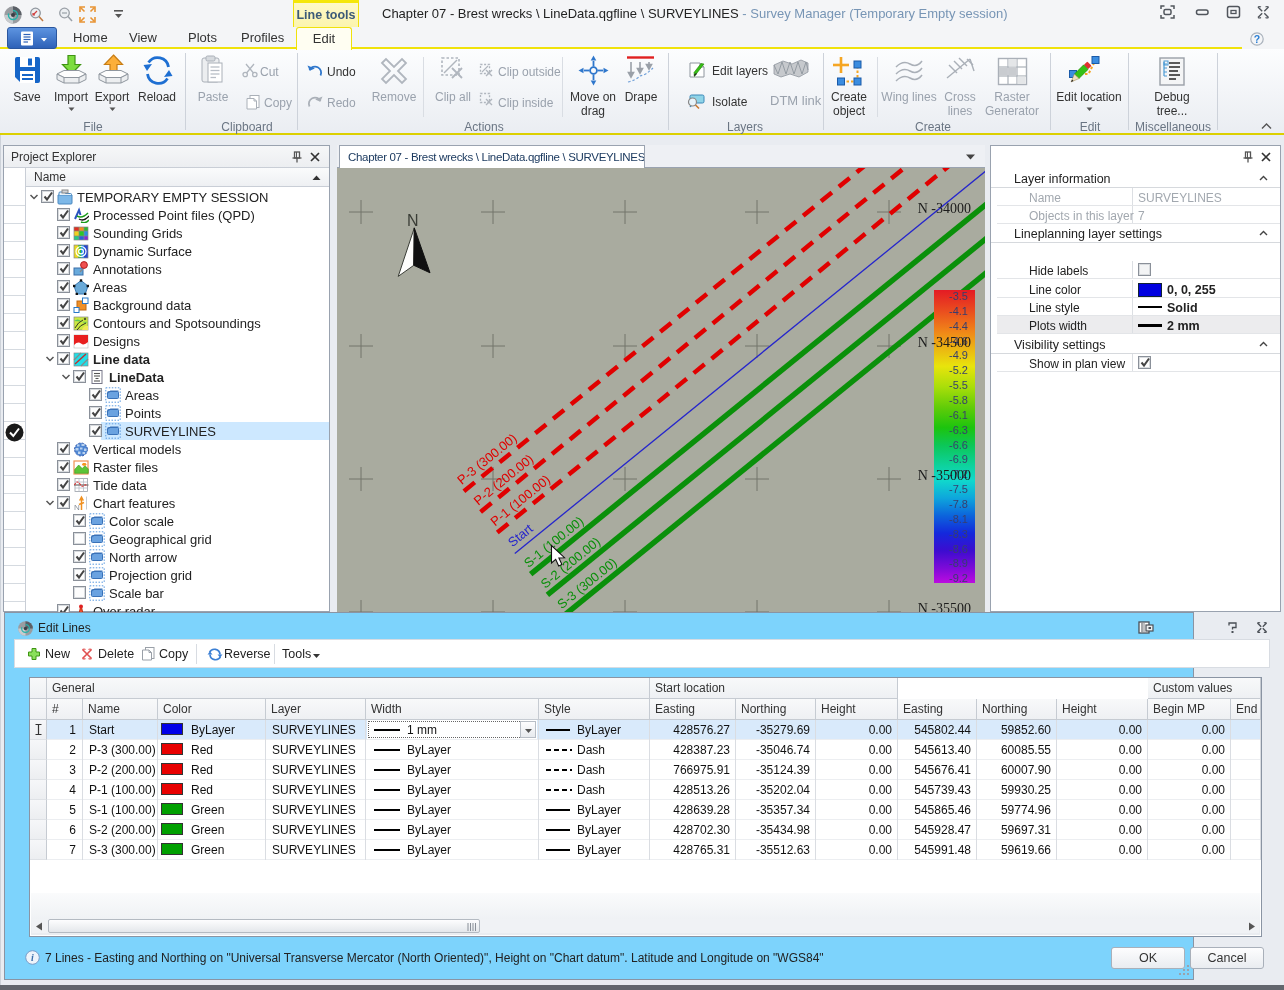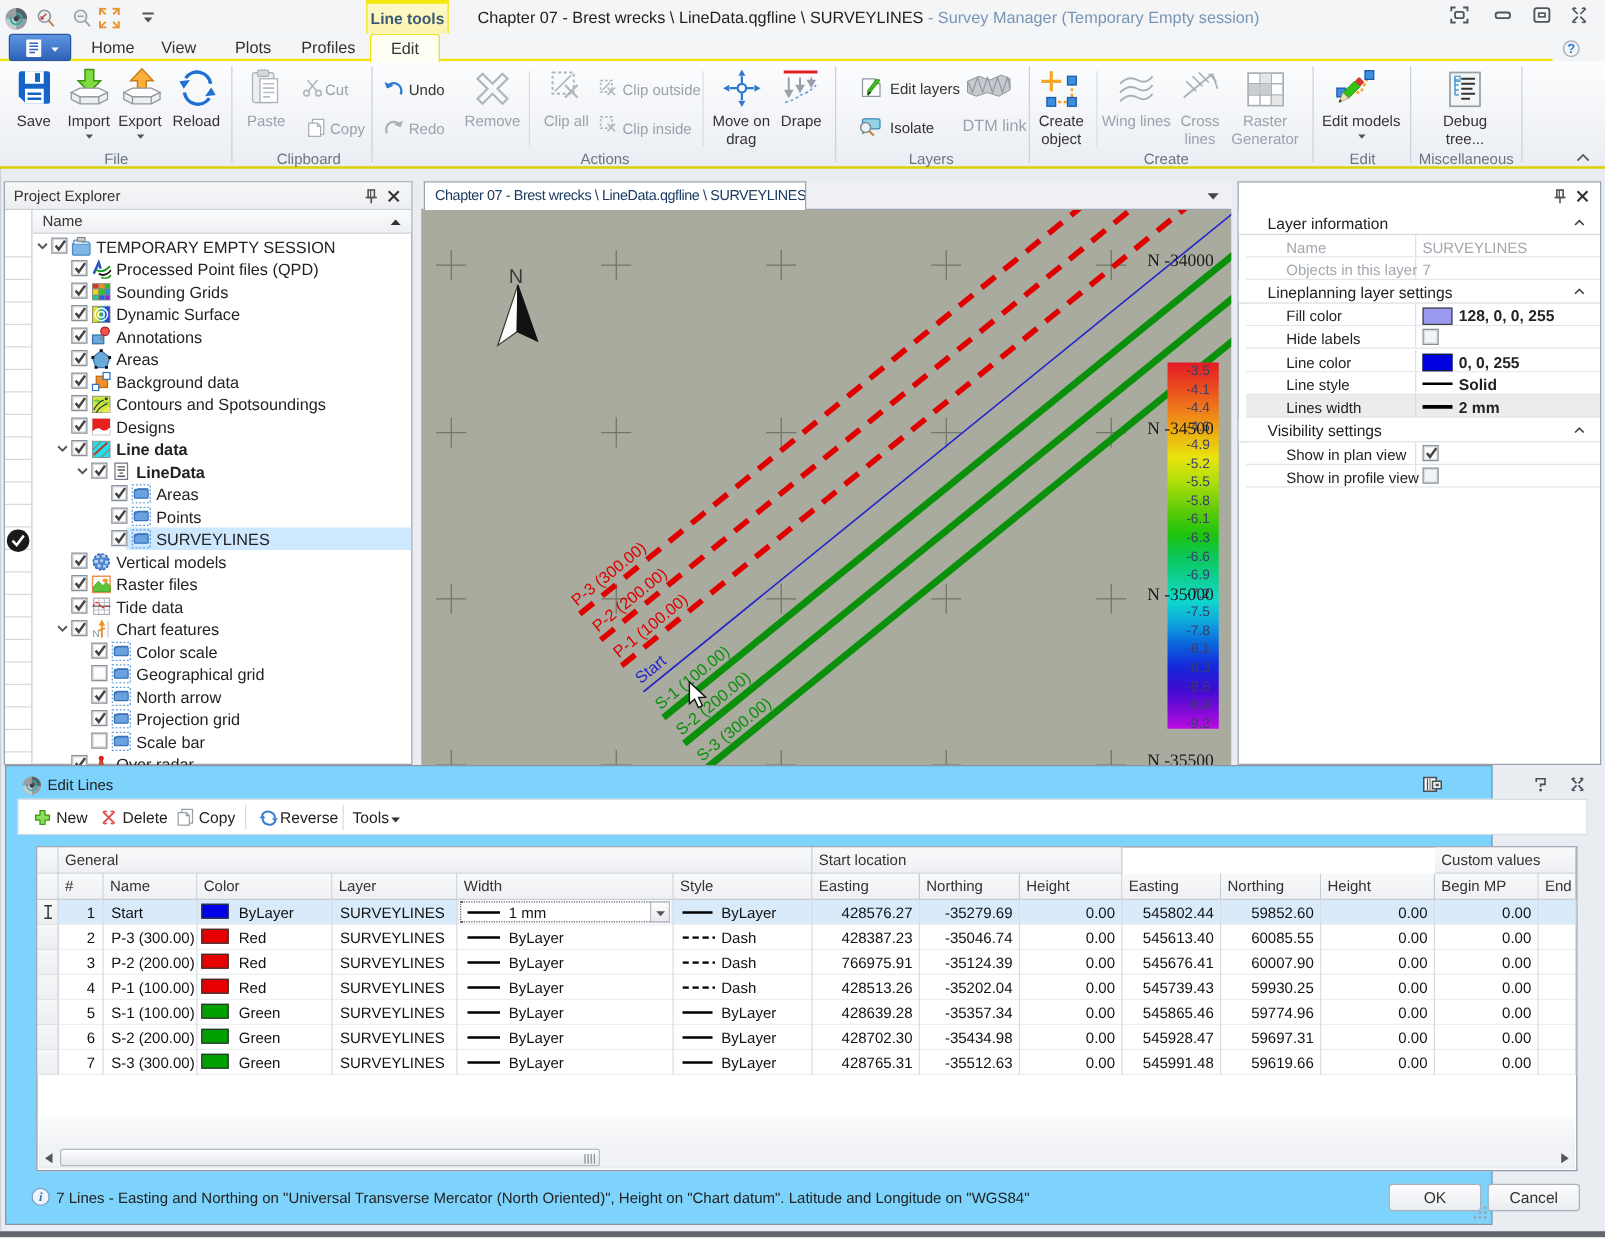--- a/index.html
+++ b/index.html
@@ -376,21 +376,21 @@
         <line x1="21" y1="18" x2="27" y2="6" stroke="#f5a623" stroke-width="2" stroke-dasharray="2.5 2"></line>
         <rect x="1.5" y="15.5" width="7" height="7" fill="#3b8de0" stroke="#1a5aa8"></rect>
         <rect x="24" y="1.5" width="7" height="7" fill="#3b8de0" stroke="#1a5aa8"></rect>
         <g transform="translate(20,10) rotate(45)">
           <rect x="-3" y="-2" width="6" height="5" fill="#e03030" rx="1"></rect>
           <rect x="-3.2" y="3" width="6.4" height="13" fill="#35c015" stroke="#208000" stroke-width="0.5"></rect>
           <path d="M-3.2 16 L0 24 L3.2 16 Z" fill="#f0e0c0" stroke="#a08850" stroke-width="0.5"></path>
           <path d="M-1 21.5 L0 24 L1 21.5 Z" fill="#222"></path>
         </g>
       </svg>
-<div class="rlabel" style="left:1054px;top:90px;width:70px">Edit models</div>
+<div class="rlabel" style="left:1054px;top:90px;width:70px">Edit location</div>
 <svg class="abs" style="left:1085px;top:106px" width="9" height="6" viewBox="0 0 9 6">
         <path d="M1.5 1.5 h6 l-3 3.4 z" fill="#555"></path>
       </svg>
 
 <svg class="ricon" style="left:1158px;top:56px" width="28" height="31" viewBox="0 0 28 31">
         <rect x="2" y="2" width="24" height="27" fill="#f4f5f6" stroke="#9aa0a8" stroke-width="1.4"></rect>
         <g stroke="#4a9ad4" stroke-width="1.2" fill="none">
           <path d="M6 6 v14 M6 8 h3 M6 12 h3 M6 16 h3 M6 20 h3"></path>
         </g>
         <rect x="6" y="5" width="4" height="4" fill="none" stroke="#4a9ad4"></rect>
@@ -1011,68 +1011,57 @@
         <div class="vline"></div>
         <span class="lbl" style="color:#a2a8af">Objects in this layer</span>
         <span class="val" style="color:#a2a8af">7</span>
       </div>
 <div class="pgroup" style="top:78px">
         <span class="lbl">Lineplanning layer settings</span>
         <svg class="chev" width="9" height="6" viewBox="0 0 9 6">
           <path d="M1 5 L4.5 1.5 L8 5" fill="none" stroke="#444" stroke-width="1.4"></path>
         </svg>
       </div>
-<div class="prow" style="top:97px">
-        <div class="vline"></div>
-        <span class="lbl">Fill color</span>
-        <span class="abs" style="left:141px;top:3px;width:22px;height:12px;background:#9a9af0;border:1px solid #444"></span>
-        <span class="val" style="left:170px;font-weight:bold;font-size:12.5px">128, 0, 0, 255</span>
-      </div>
 <div class="prow" style="top:115px">
         <div class="vline"></div>
         <span class="lbl">Hide labels</span>
         <span class="cb" style="left:141px;top:2px;background:#f3f4f5"></span>
       </div>
 <div class="prow" style="top:134px">
         <div class="vline"></div>
         <span class="lbl">Line color</span>
         <span class="abs" style="left:141px;top:3px;width:22px;height:12px;background:#0000e0;border:1px solid #123"></span>
         <span class="val" style="left:170px;font-weight:bold;font-size:12.5px">0, 0, 255</span>
       </div>
 <div class="prow" style="top:152px">
         <div class="vline"></div>
         <span class="lbl">Line style</span>
         <span class="abs" style="left:141px;top:8px;width:24px;height:2px;background:#000"></span>
         <span class="val" style="left:170px;font-weight:bold;font-size:12.5px">Solid</span>
       </div>
 <div class="prow" style="top:170px;background:#ececee">
         <div class="vline"></div>
-        <span class="lbl">Lines width</span>
+        <span class="lbl">Plots width</span>
         <span class="abs" style="left:141px;top:8px;width:24px;height:2.5px;background:#000"></span>
         <span class="val" style="left:170px;font-weight:bold;font-size:12.5px">2 mm</span>
       </div>
 <div class="pgroup" style="top:189px">
         <span class="lbl">Visibility settings</span>
         <svg class="chev" width="9" height="6" viewBox="0 0 9 6">
           <path d="M1 5 L4.5 1.5 L8 5" fill="none" stroke="#444" stroke-width="1.4"></path>
         </svg>
       </div>
 <div class="prow" style="top:208px">
         <div class="vline"></div>
         <span class="lbl">Show in plan view</span>
         <span class="cb" style="left:141px;top:2px">
           <svg width="13" height="13" viewBox="0 0 13 13">
             <use href="#i-check"></use>
           </svg>
         </span>
-      </div>
-<div class="prow" style="top:226px">
-        <div class="vline"></div>
-        <span class="lbl">Show in profile view</span>
-        <span class="cb" style="left:141px;top:2px;background:#f3f4f5"></span>
       </div>
 </div>
 <div class="abs" style="left:0;top:985px;width:1284px;height:5px;background:#62666d"></div>
 <div id="dlg">
 <div id="dlgtitle">
 <svg class="abs" style="left:12px;top:7px" width="17" height="17" viewBox="0 0 22 22">
           <circle cx="11" cy="11" r="9.5" fill="#9a9da1"></circle>
           <path d="M11 1.5 A9.5 9.5 0 0 1 20.5 11 L11 11 Z" fill="#5a5f66"></path>
           <path d="M1.5 11 A9.5 9.5 0 0 0 11 20.5 L11 11 Z" fill="#c8cbce"></path>
           <circle cx="11" cy="11" r="5" fill="none" stroke="#27b4ac" stroke-width="1.6" stroke-dasharray="17 6"></circle>

